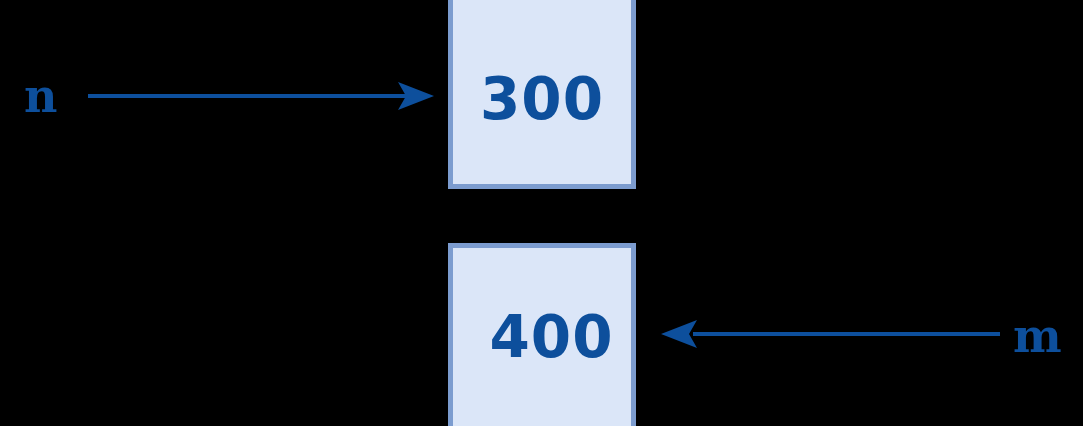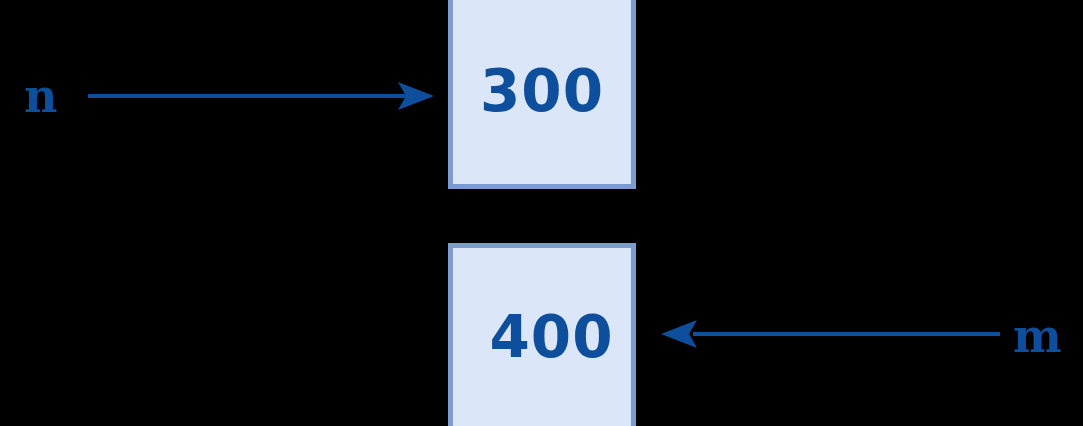--- a/index.html
+++ b/index.html
@@ -42,21 +42,21 @@
   }
 
   #cell-top {
     left: 448px;
     top: -8px;
     width: 188px;
     height: 197px;
   }
   #cell-top .cell-value {
     position: relative;
-    top: 0;
+    top: 8px;
     text-align: center;
   }
 
   #cell-bottom {
     left: 448px;
     top: 243px;
     width: 188px;
     height: 197px;
   }
   #cell-bottom .cell-value {

